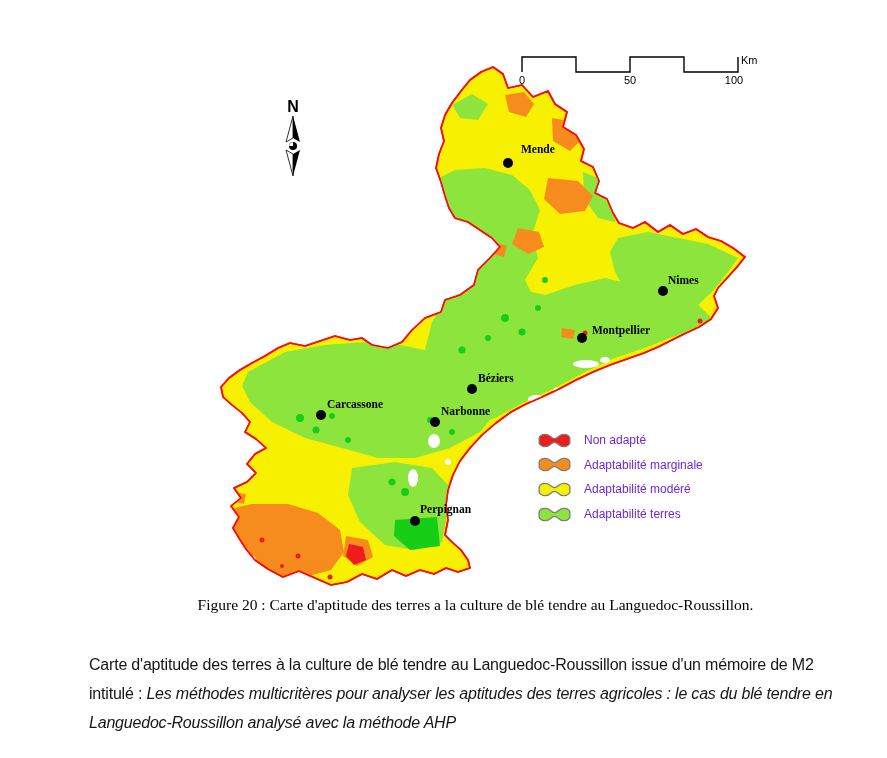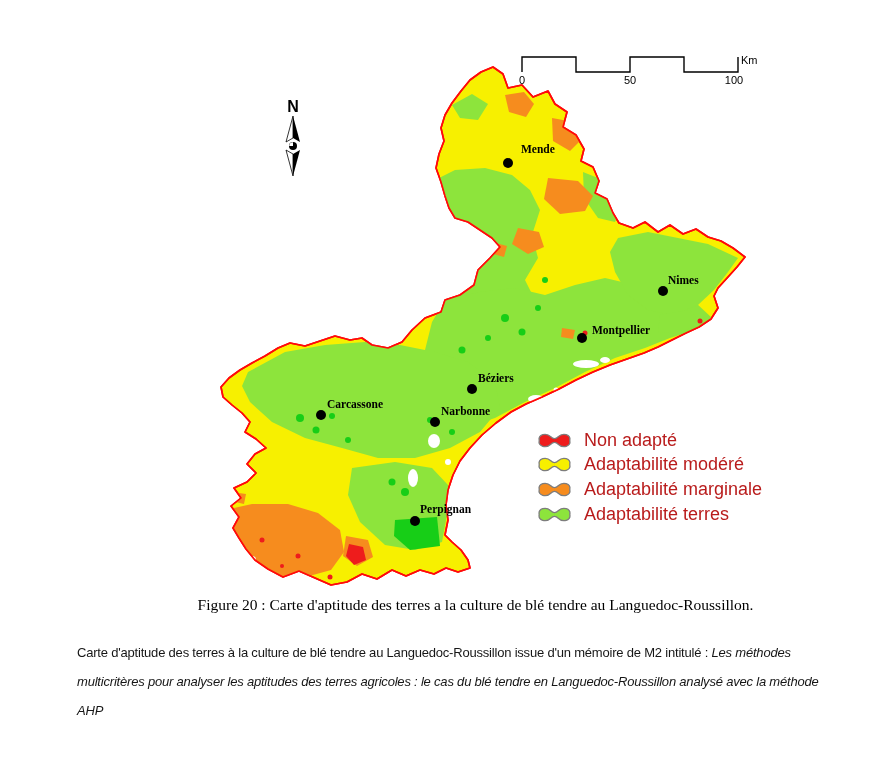--- a/index.html
+++ b/index.html
@@ -6,25 +6,25 @@
   #page{position:relative;width:887px;height:758px;background:#fff;overflow:hidden;
         font-family:"Liberation Sans",sans-serif;}
   #map-svg{position:absolute;left:0;top:0;}
   .city-label{font-family:"Liberation Serif",serif;font-weight:bold;font-size:11.5px;fill:#000;}
   .scale-label{font-family:"Liberation Sans",sans-serif;font-size:11px;fill:#000;}
   .km-label{font-family:"Liberation Sans",sans-serif;font-size:11px;fill:#000;}
   .north-label{font-family:"Liberation Sans",sans-serif;font-weight:bold;font-size:16px;fill:#000;}
   #legend{position:absolute;left:536px;top:428px;display:flex;flex-direction:column;}
   .legend-row{display:flex;align-items:center;height:24.6px;}
   .legend-row svg{flex:0 0 auto;margin-right:11px;}
-  .legend-label{font-size:18px;color:#b91c1c;white-space:nowrap;}
+  .legend-label{font-size:12px;color:#6d28d9;white-space:nowrap;}
   #caption{position:absolute;left:0;top:596px;width:887px;text-align:center;
            font-family:"Liberation Serif",serif;font-size:15.5px;color:#000;margin-left:32px;}
-  #description{position:absolute;left:77px;top:638px;width:748px;margin:0;
-               font-size:13px;line-height:29px;letter-spacing:-0.2px;color:#161616;}
+  #description{position:absolute;left:77px;top:638px;width:748px;margin:12px;
+               font-size:16px;line-height:29px;letter-spacing:-0.2px;color:#161616;}
   #description em{font-style:italic;}
 </style>
 </head>
 <body>
 
 <div id="page">
 
   <svg id="map-svg" width="887" height="592" viewBox="0 0 887 592">
     <defs>
       <path id="region" d="M493,67 L503,74 L508,88 L522,85 L533,97 L548,91 L555,104 L567,112
@@ -166,32 +166,32 @@
 
   <div id="legend">
     <div class="legend-row">
       <svg width="37" height="21" viewBox="0 0 37 21">
         <path d="M3.2,10.5 C2,4.5 10,2.2 14.8,6.8 C17.2,9.1 19.8,9.1 22.2,6.8 C27,2.2 35,4.5 33.8,10.5 C35,16.5 27,18.8 22.2,14.2 C19.8,11.9 17.2,11.9 14.8,14.2 C10,18.8 2,16.5 3.2,10.5 Z" stroke="#7d7d7d" stroke-width="1.3" fill="#EE1C1C"></path>
       </svg>
       <span class="legend-label">Non adapté</span>
     </div>
     <div class="legend-row">
       <svg width="37" height="21" viewBox="0 0 37 21">
+        <path d="M3.2,10.5 C2,4.5 10,2.2 14.8,6.8 C17.2,9.1 19.8,9.1 22.2,6.8 C27,2.2 35,4.5 33.8,10.5 C35,16.5 27,18.8 22.2,14.2 C19.8,11.9 17.2,11.9 14.8,14.2 C10,18.8 2,16.5 3.2,10.5 Z" stroke="#7d7d7d" stroke-width="1.3" fill="#F68C1E"></path>
+      </svg>
+      <span class="legend-label">Adaptabilité marginale</span>
+    </div>
+    <div class="legend-row">
+      <svg width="37" height="21" viewBox="0 0 37 21">
         <path d="M3.2,10.5 C2,4.5 10,2.2 14.8,6.8 C17.2,9.1 19.8,9.1 22.2,6.8 C27,2.2 35,4.5 33.8,10.5 C35,16.5 27,18.8 22.2,14.2 C19.8,11.9 17.2,11.9 14.8,14.2 C10,18.8 2,16.5 3.2,10.5 Z" stroke="#7d7d7d" stroke-width="1.3" fill="#F7F000"></path>
       </svg>
       <span class="legend-label">Adaptabilité modéré</span>
     </div>
     <div class="legend-row">
       <svg width="37" height="21" viewBox="0 0 37 21">
-        <path d="M3.2,10.5 C2,4.5 10,2.2 14.8,6.8 C17.2,9.1 19.8,9.1 22.2,6.8 C27,2.2 35,4.5 33.8,10.5 C35,16.5 27,18.8 22.2,14.2 C19.8,11.9 17.2,11.9 14.8,14.2 C10,18.8 2,16.5 3.2,10.5 Z" stroke="#7d7d7d" stroke-width="1.3" fill="#F68C1E"></path>
-      </svg>
-      <span class="legend-label">Adaptabilité marginale</span>
-    </div>
-    <div class="legend-row">
-      <svg width="37" height="21" viewBox="0 0 37 21">
         <path d="M3.2,10.5 C2,4.5 10,2.2 14.8,6.8 C17.2,9.1 19.8,9.1 22.2,6.8 C27,2.2 35,4.5 33.8,10.5 C35,16.5 27,18.8 22.2,14.2 C19.8,11.9 17.2,11.9 14.8,14.2 C10,18.8 2,16.5 3.2,10.5 Z" stroke="#7d7d7d" stroke-width="1.3" fill="#8DE43C"></path>
       </svg>
       <span class="legend-label">Adaptabilité terres</span>
     </div>
   </div>
 
   <div id="caption">Figure 20 : Carte d'aptitude des terres a la culture de blé tendre au Languedoc-Roussillon.</div>
 
   <p id="description"><span>Carte d'aptitude des terres à la culture de blé tendre au Languedoc-Roussillon issue d'un mémoire de M2 intitulé : </span><em>Les méthodes multicritères pour analyser les aptitudes des terres agricoles : le cas du blé tendre en Languedoc-Roussillon analysé avec la méthode AHP</em></p>
 

